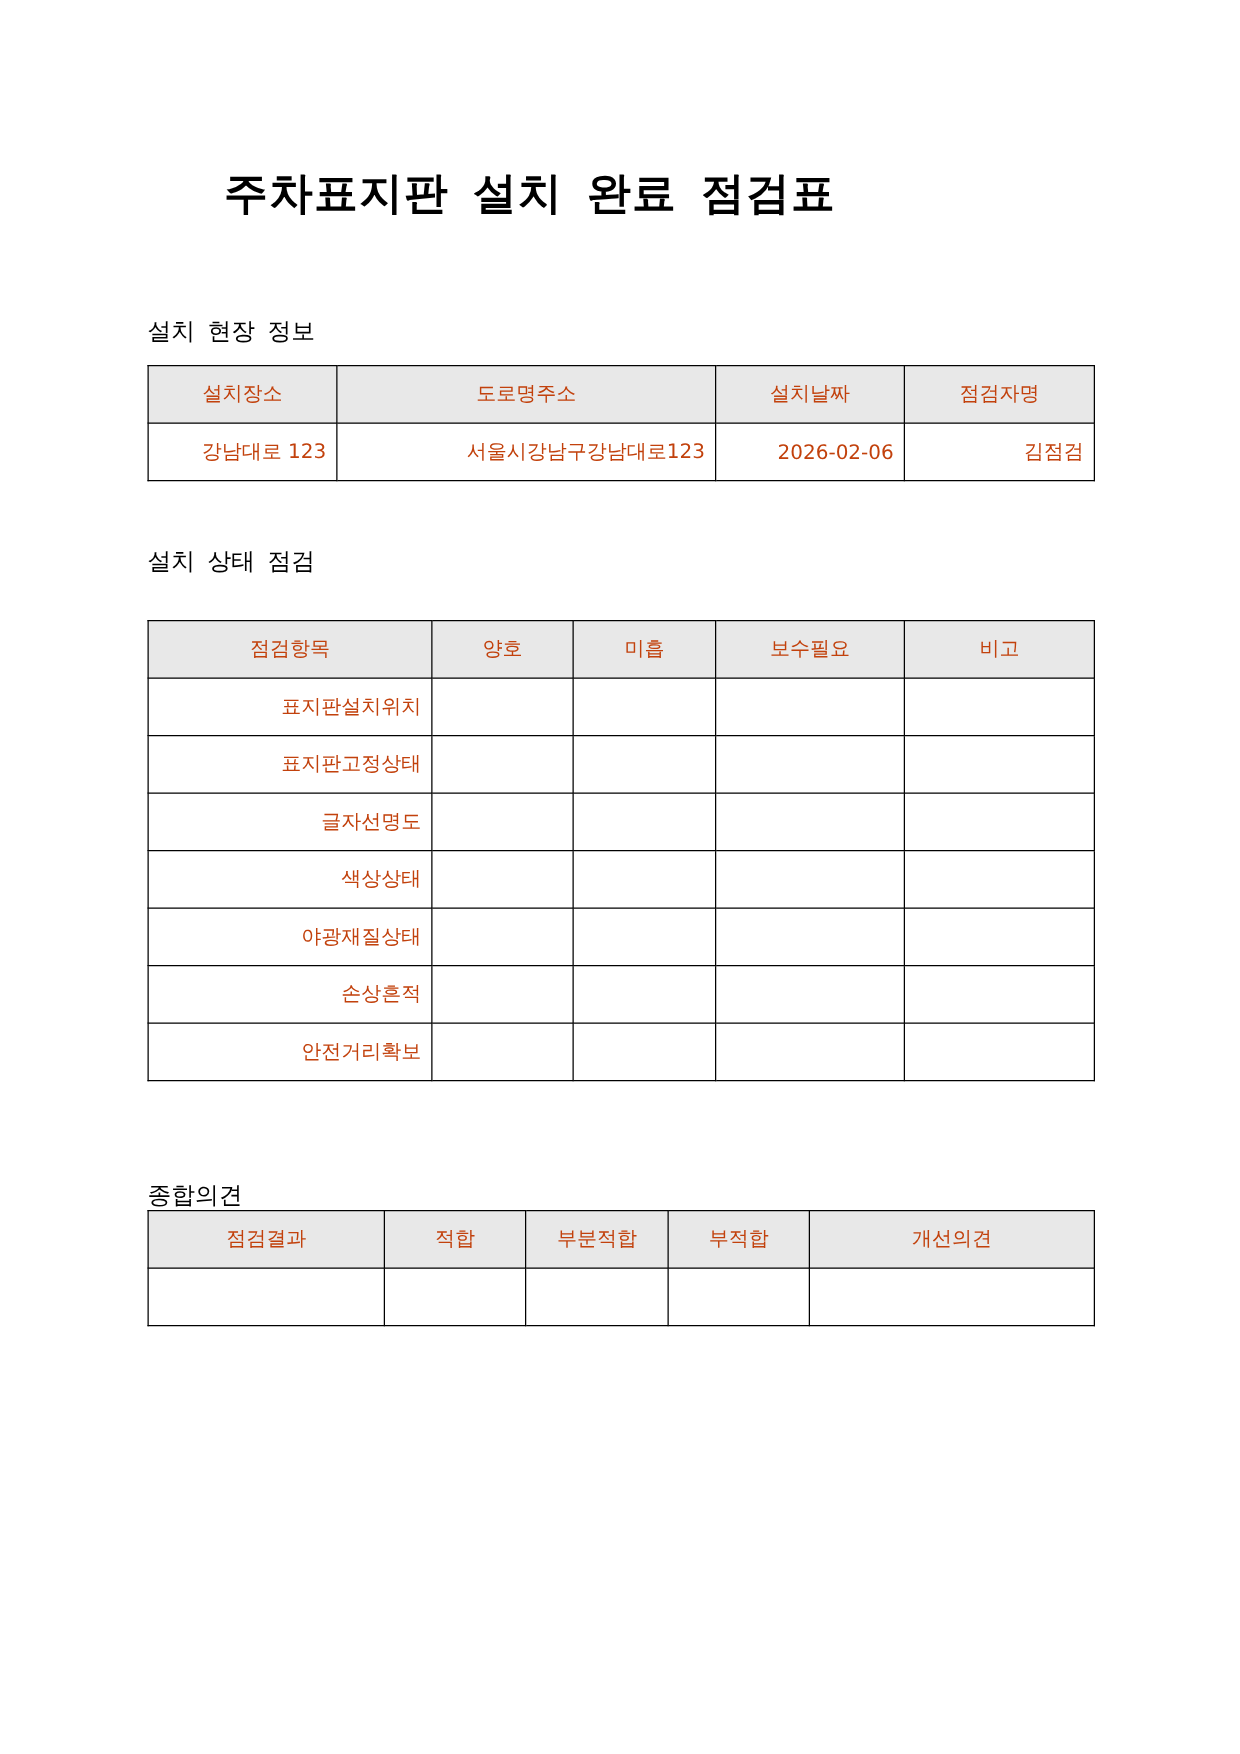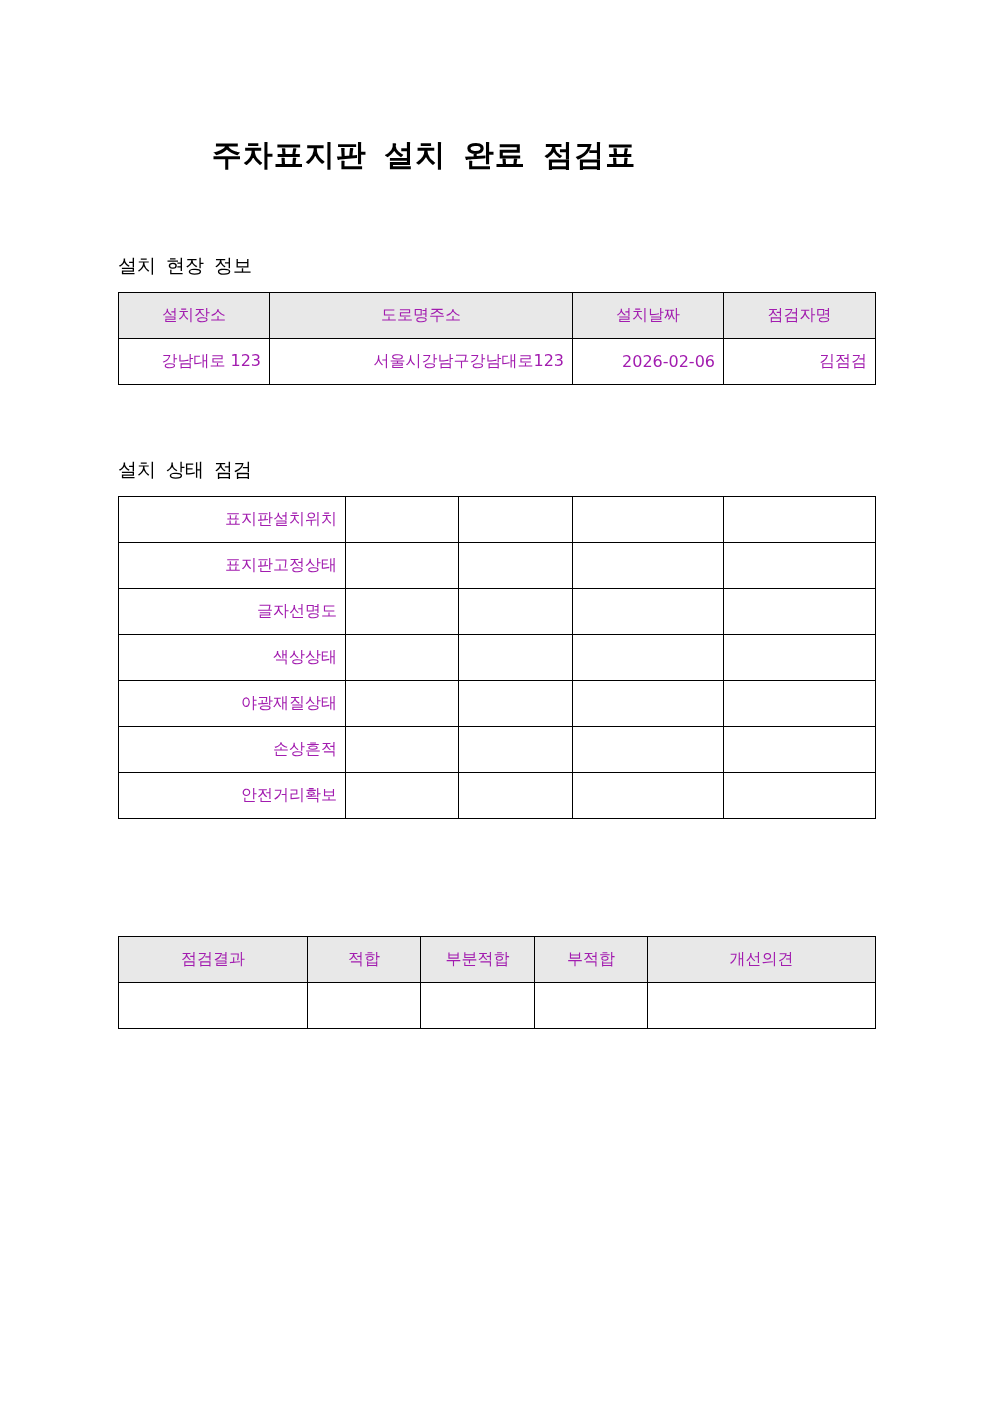--- a/index.html
+++ b/index.html
@@ -13,21 +13,21 @@
       position: relative;
       font-family: "DejaVu Sans", "Liberation Sans", sans-serif;
       color: #000;
     }
     .page-title {
       position: absolute;
       top: 133px;
       left: 0;
       width: 848px;
       text-align: center;
-      font-size: 30px;
+      font-size: 35px;
       font-weight: bold;
       letter-spacing: 1px;
       word-spacing: 6px;
       line-height: 44px;
     }
     .section-heading {
       position: absolute;
       left: 118px;
       font-size: 19px;
       font-weight: normal;
@@ -41,21 +41,21 @@
       border-collapse: collapse;
       table-layout: fixed;
     }
     table.grid td, table.grid th {
       border: 1.3px solid #000;
       height: 46px;
       padding: 0 8px;
       font-size: 16px;
       font-weight: normal;
       box-sizing: border-box;
-      color: #a21caf;
+      color: #c2410c;
     }
     table.grid th {
       background: #e8e8e8;
       text-align: center;
     }
     table.grid td {
       text-align: right;
       background: #ffffff;
     }
   </style>
@@ -81,30 +81,37 @@
   </tr>
   <tr>
     <td>강남대로 123</td>
     <td>서울시강남구강남대로123</td>
     <td>2026-02-06</td>
     <td>김점검</td>
   </tr>
 </tbody>
   </table>
 
-<div class="section-heading" style="top:456px;">설치 상태 점검</div>
+<div class="section-heading" style="top:436px;">설치 상태 점검</div>
 <table class="grid" style="top:496px;">
   <colgroup>
     <col style="width:227px">
       <col style="width:113px">
       <col style="width:114px">
       <col style="width:151px">
       <col style="width:152px">
   </colgroup>
   <tbody>
+      <tr>
+    <th>점검항목</th>
+    <th>양호</th>
+    <th>미흡</th>
+    <th>보수필요</th>
+    <th>비고</th>
+  </tr>
   <tr>
     <td>표지판설치위치</td>
     <td></td>
     <td></td>
     <td></td>
     <td></td>
   </tr>
   <tr>
     <td>표지판고정상태</td>
     <td></td>
@@ -144,21 +151,21 @@
     <td>안전거리확보</td>
     <td></td>
     <td></td>
     <td></td>
     <td></td>
   </tr>
 </tbody>
   </table>
 
 <div class="section-heading" style="top:943px;">종합의견</div>
-<table class="grid" style="top:936px;">
+<table class="grid" style="top:968px;">
   <colgroup>
     <col style="width:189px">
       <col style="width:113px">
       <col style="width:114px">
       <col style="width:113px">
       <col style="width:228px">
   </colgroup>
   <tbody>
       <tr>
     <th>점검결과</th>

